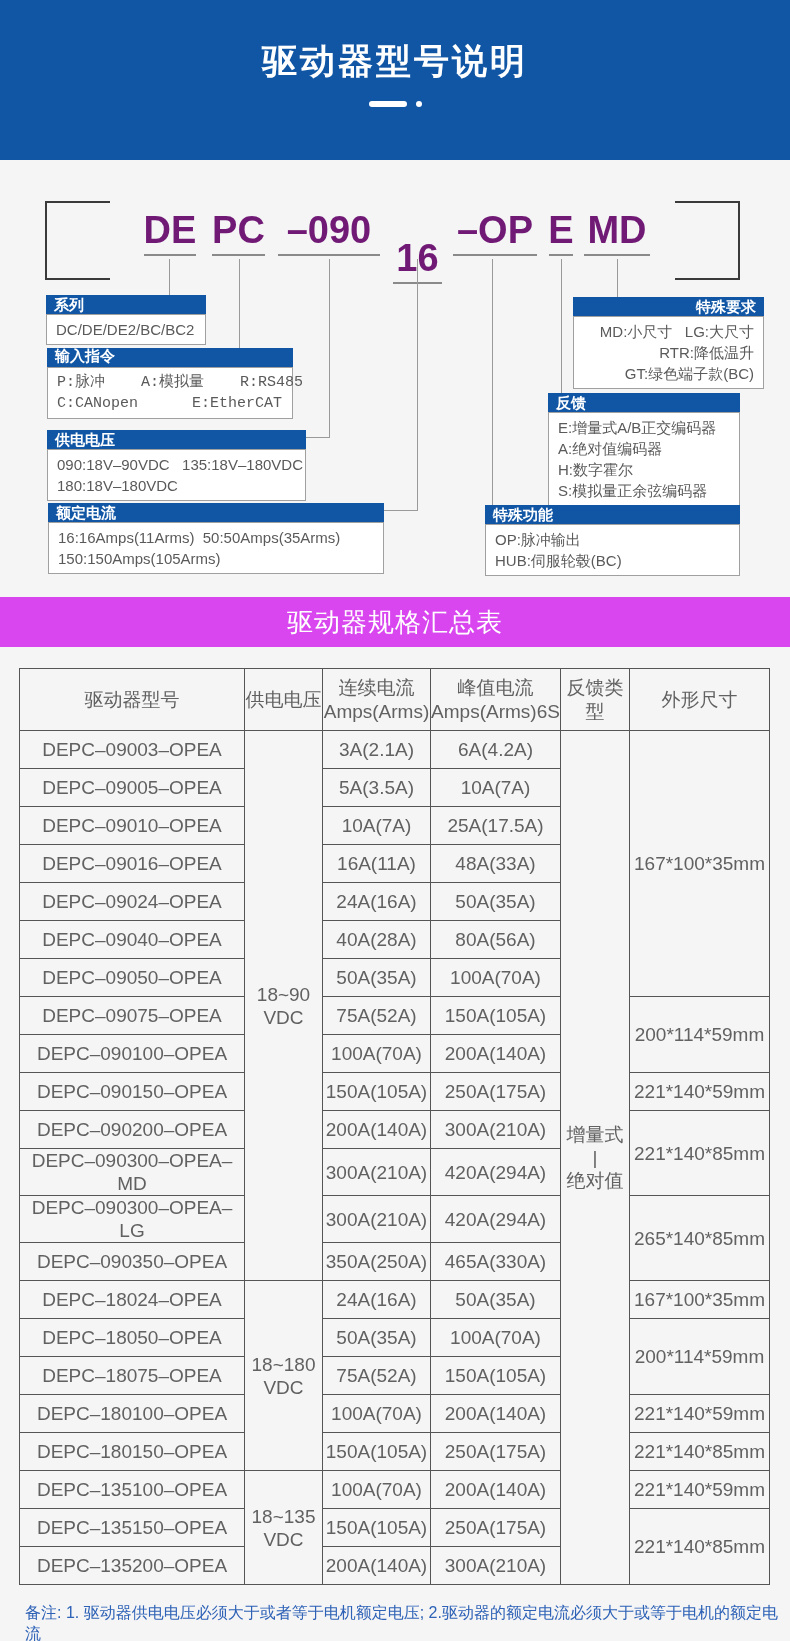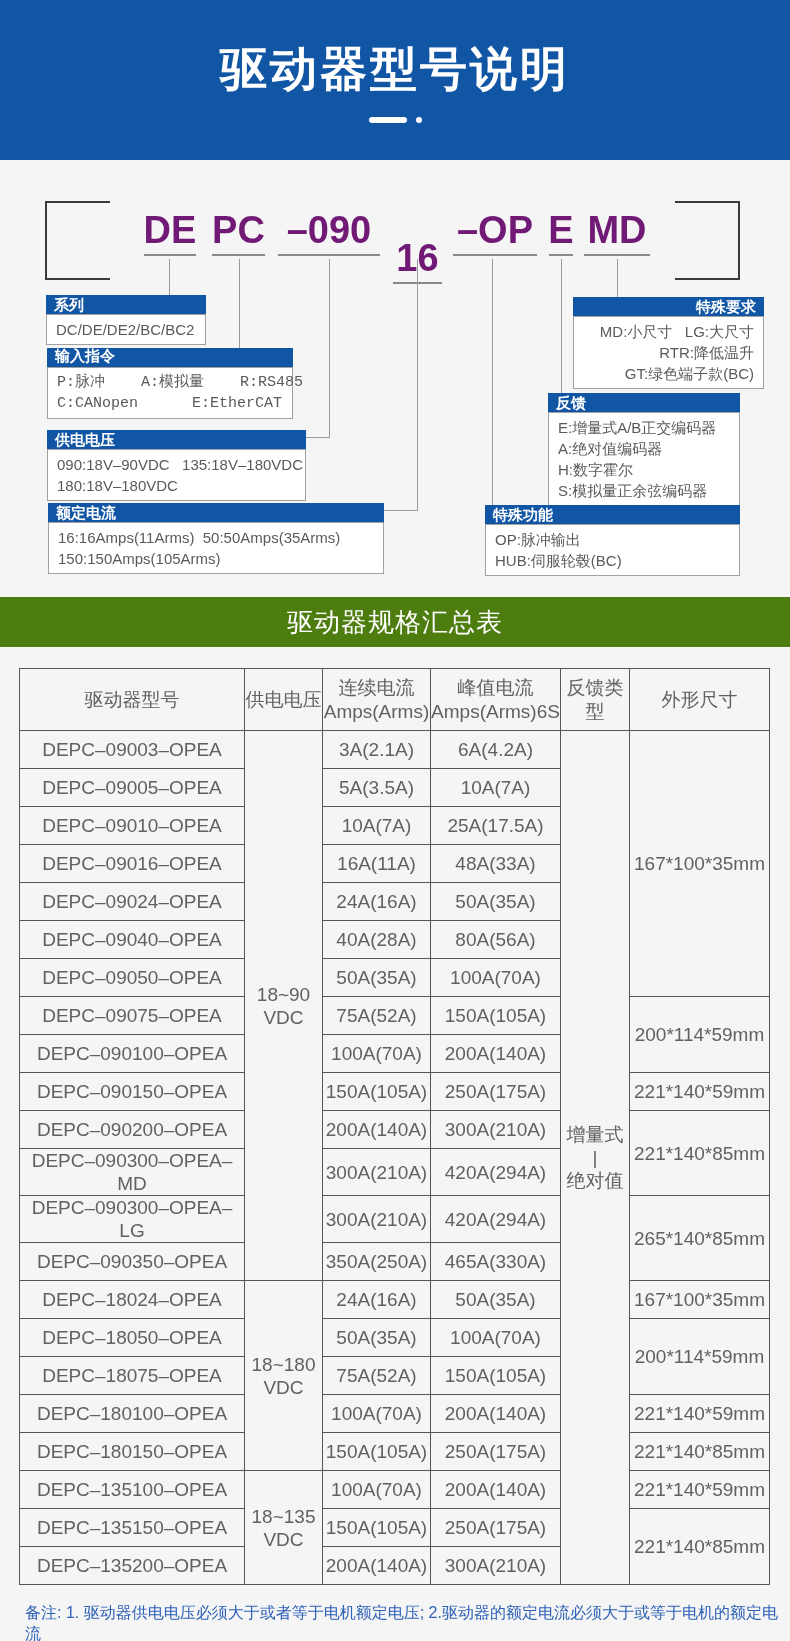--- a/index.html
+++ b/index.html
@@ -1,21 +1,21 @@
 <!DOCTYPE html>
 <html><head>
 <meta charset="utf-8">
 <style>
   * { margin:0; padding:0; box-sizing:border-box; }
   body { background:#ffffff; font-family:"Liberation Sans","DejaVu Sans",sans-serif; }
   .page { position:relative; width:790px; height:1641px; background:#f5f5f6; overflow:hidden; }
 
   
   .banner { height:160px; background:#1156a5; display:flex; flex-direction:column; align-items:center; }
-  .banner-title { margin-top:38px; color:#ffffff; font-size:47px; font-weight:bold; letter-spacing:3px; }
+  .banner-title { margin-top:38px; color:#ffffff; font-size:35px; font-weight:bold; letter-spacing:3px; }
   .banner-underline { margin-top:16px; display:flex; align-items:center; gap:9px; }
   .banner-dash { width:38px; height:6px; background:#ffffff; border-radius:3px; }
   .banner-dot { width:6px; height:6px; background:#ffffff; border-radius:50%; }
 
   
   .diagram { position:relative; height:437px; }
   .bracket { position:absolute; top:41px; width:65px; height:79px; }
   .bracket-left  { left:45px;  border-left:2px solid #3a3a3a; border-top:2px solid #3a3a3a; border-bottom:2px solid #3a3a3a; }
   .bracket-right { left:675px; border-right:2px solid #3a3a3a; border-top:2px solid #3a3a3a; border-bottom:2px solid #3a3a3a; }
 
@@ -49,21 +49,21 @@
               padding:4px 9px; white-space:pre; }
   .co-series   { left:46px;  top:135px; width:160px; }
   .co-input    { left:47px;  top:188px; width:246px;font-family:Liberation Mono, monospace; }
   .co-supply   { left:47px;  top:270px; width:259px; }
   .co-rated    { left:48px;  top:343px; width:336px; }
   .co-specreq  { left:573px; top:137px; width:191px;text-align:right; }
   .co-feedback { left:548px; top:233px; width:192px; }
   .co-specfun  { left:485px; top:345px; width:255px; }
 
   
-  .banner2 { height:50px; background:#4d7c0f; display:flex; align-items:center; justify-content:center; }
+  .banner2 { height:50px; background:#d946ef; display:flex; align-items:center; justify-content:center; }
   .banner2-title { color:#ffffff; font-size:26px; letter-spacing:1px; }
 
   
   .spec-table { border-collapse:collapse; margin:21px 0 0 19px; width:750px; table-layout:fixed; }
   .spec-table th, .spec-table td { border:1px solid #555555; text-align:center; vertical-align:middle;
       white-space:pre-line; color:#616161; overflow:hidden; }
   .spec-table th { height:62px; font-weight:normal; font-size:19px; line-height:24px; }
   .spec-table td { font-size:19px; line-height:23px; }
   .c-model { height:38px; }
   .c-fb { font-size:20px; line-height:27px; }

